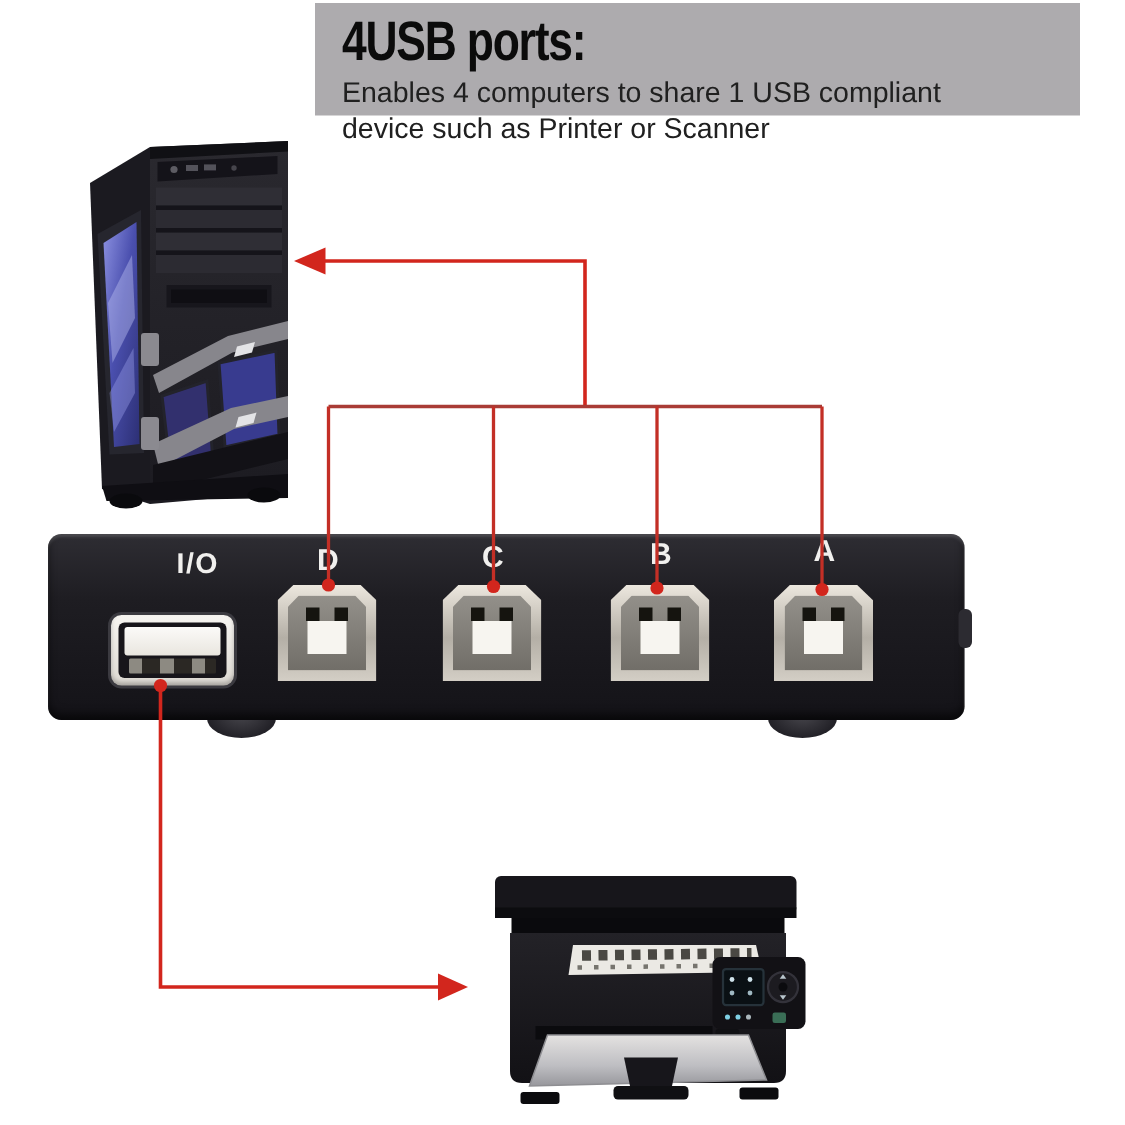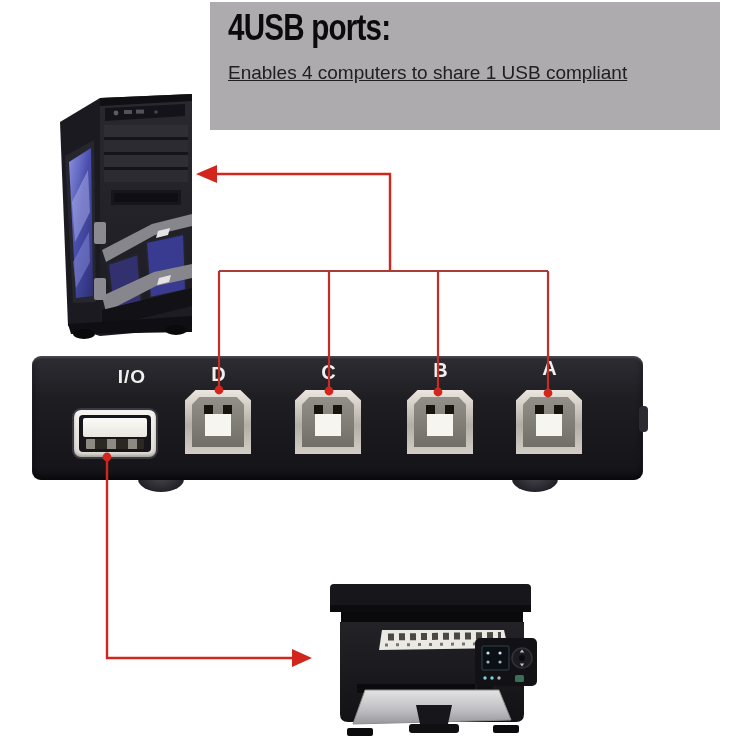--- a/index.html
+++ b/index.html
@@ -2,28 +2,28 @@
 <html><head>
 <meta charset="utf-8">
 <style>
   html,body{margin:0;padding:0;background:#ffffff;}
   .stage{
     position:relative;width:750px;height:750px;background:#ffffff;overflow:hidden;
     font-family:"Liberation Sans",sans-serif;
   }
   
   .banner{
-    position:absolute;left:210px;top:2px;width:510px;height:128px;
+    position:absolute;left:210px;top:2px;width:510px;height:75px;
     background:#adabae;box-sizing:border-box;padding:6px 0 0 18px;
   }
   .banner-title{
     font-size:37px;font-weight:bold;color:#0b0b0b;letter-spacing:-1px;
     transform:scaleX(.8);transform-origin:left top;white-space:nowrap;line-height:40px;
   }
-  .banner-desc{font-size:19px;color:#202020;line-height:24px;margin-top:13px;text-decoration:underline;}
+  .banner-desc{font-size:19px;color:#202020;line-height:24px;margin-top:3px;}
   
   .overlay{position:absolute;left:0;top:0;z-index:6;pointer-events:none;}
   
   .device{
     position:absolute;left:32px;top:356px;width:611px;height:124px;z-index:3;
     background:linear-gradient(180deg,#2e2d33 0%,#1e1d22 35%,#141318 100%);
     border-radius:9px;
     box-shadow:inset 0 2px 2px rgba(255,255,255,.14), inset 0 -4px 6px rgba(0,0,0,.6);
   }
   .device:after{ 
@@ -73,20 +73,21 @@
 </style>
 </head>
 <body>
 
 <div class="stage">
 
   <div class="banner">
     <div class="banner-title">4USB ports:</div>
     <div class="banner-desc">
       <span>Enables 4 computers to share 1 USB compliant</span><br>
+      <span>device such as Printer or Scanner</span>
     </div>
   </div>
 
   <svg class="svg-abs" style="left:58px;top:92px;" width="142" height="248" viewBox="0 0 142 248">
     <defs>
       <linearGradient id="blueg" x1="0" y1="0" x2="1" y2="1">
         <stop offset="0" stop-color="#8d92e2"></stop>
           <stop offset=".45" stop-color="#4a4fae"></stop>
           <stop offset="1" stop-color="#2c2f74"></stop>
       </linearGradient>

